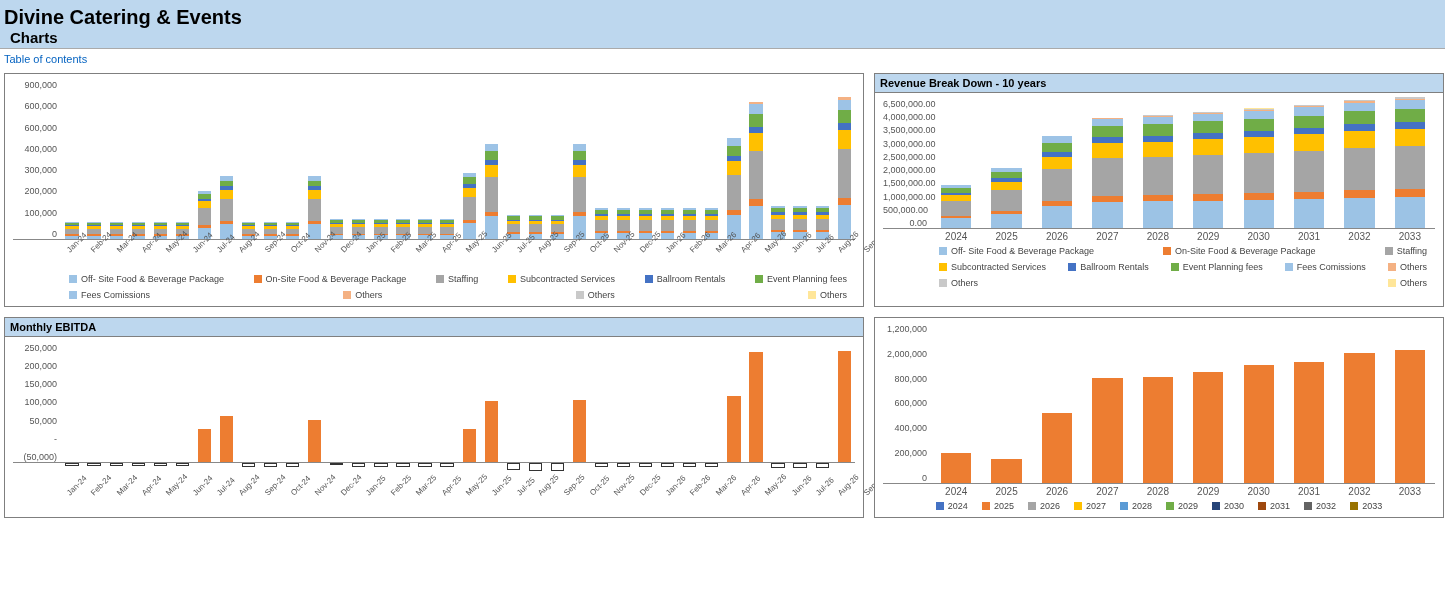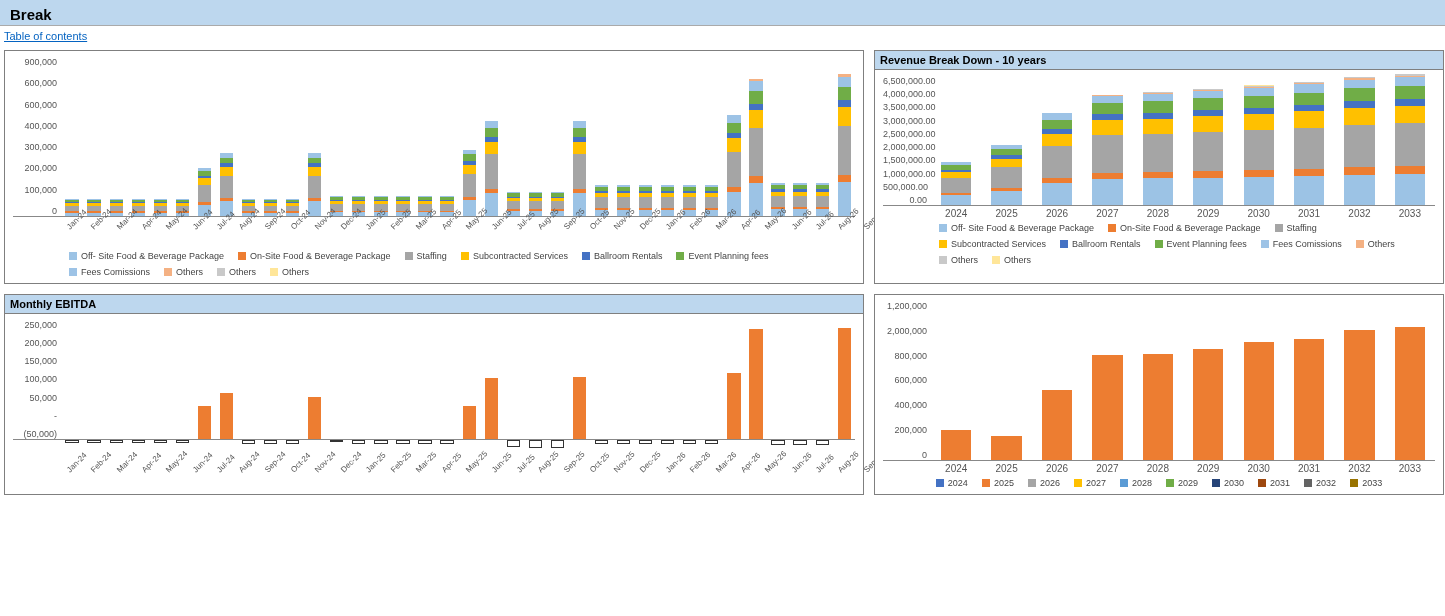--- a/index.html
+++ b/index.html
@@ -12,21 +12,21 @@
     width: 1445px;
   }
   .header {
     background: #bdd7ee;
     padding: 6px 4px 2px 4px;
     border-bottom: 1px solid #aaa;
   }
   .header h1 { margin: 0; font-size: 20px; font-weight: bold; }
   .header h2 { margin: 0 0 0 6px; font-size: 15px; font-weight: bold; }
   .toc { padding: 4px 4px; font-size: 11px; }
-  .toc a { color: #0563c1; text-decoration: underline; cursor: pointer; }
+  .toc a { color: #0563c1; cursor: pointer; }
   .grid {
     display: grid;
     grid-template-columns: 860px 570px;
     gap: 10px;
     padding: 4px;
   }
   .panel {
     border: 1px solid #7f7f7f;
     position: relative;
     background: #fff;
@@ -99,20 +99,21 @@
   .neg-col { flex:1 1 0; display:flex; justify-content:center;}
   .neg-bar { width:60%; background:#fff; border:1px solid #333;}
   .pos-bar { width:60%; background:#ed7d31; }
   .legend {
     display: flex;
     flex-wrap: wrap;
     gap: 6px 14px;
     font-size: 9px;
     padding: 4px 8px 4px 56px;
     color: #444;
+    justify-content: space-between;
   }
   .legend-item { display: inline-flex; align-items: center; gap: 4px; }
   .sw { width: 8px; height: 8px; display:inline-block; }
   
   .c0{background:#9cc3e5;} 
   .c1{background:#ed7d31;} 
   .c2{background:#a5a5a5;} 
   .c3{background:#ffc000;} 
   .c4{background:#4472c4;} 
   .c5{background:#70ad47;} 
@@ -128,21 +129,22 @@
   .lg2029{background:#70ad47;}
   .lg2030{background:#264478;}
   .lg2031{background:#9e480e;}
   .lg2032{background:#636363;}
   .lg2033{background:#997300;}
 </style>
 </head>
 <body>
 
 <div class="header">
-  <h2>Break</h2>
+  <h1>Divine Catering &amp; Events</h1>
+  <h2>Charts</h2>
 </div>
 <div class="toc">
   <a>Table of contents</a>
 </div>
 
 <div class="grid">
 
   <div class="panel">
     <div class="chart-body">
       <div class="bars-area" id="mrev-bars">

